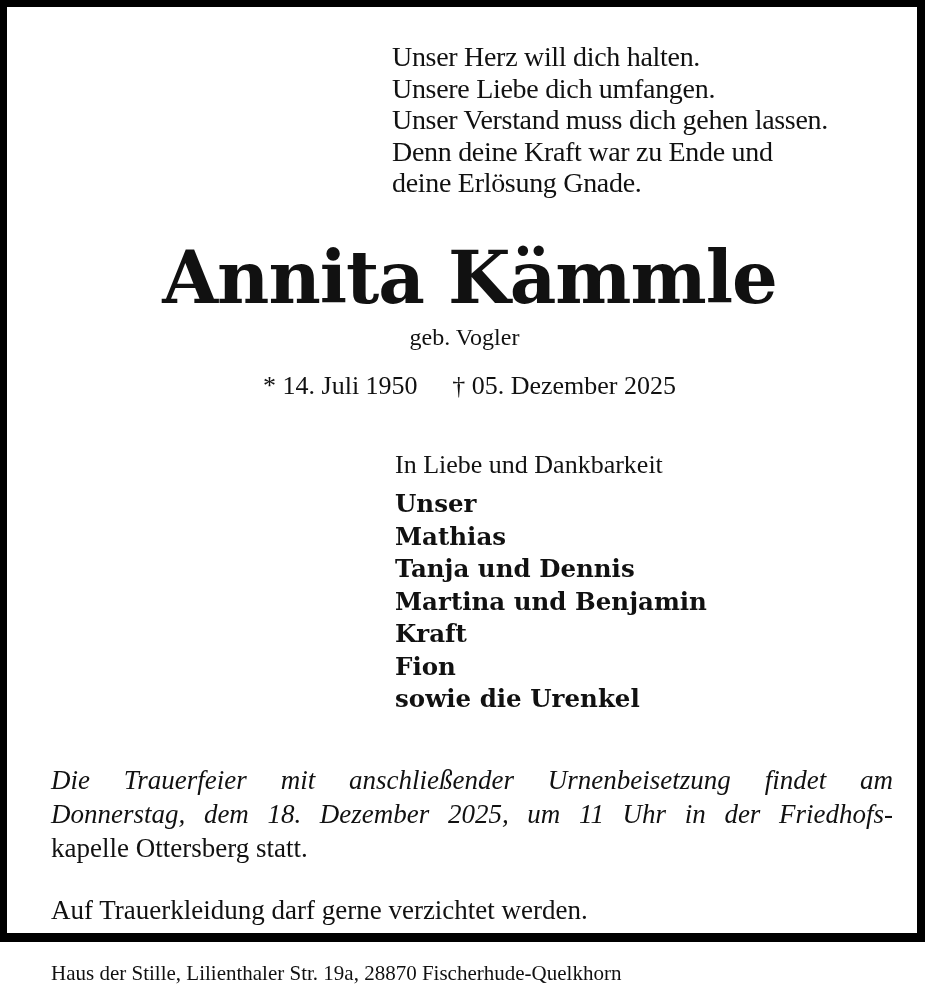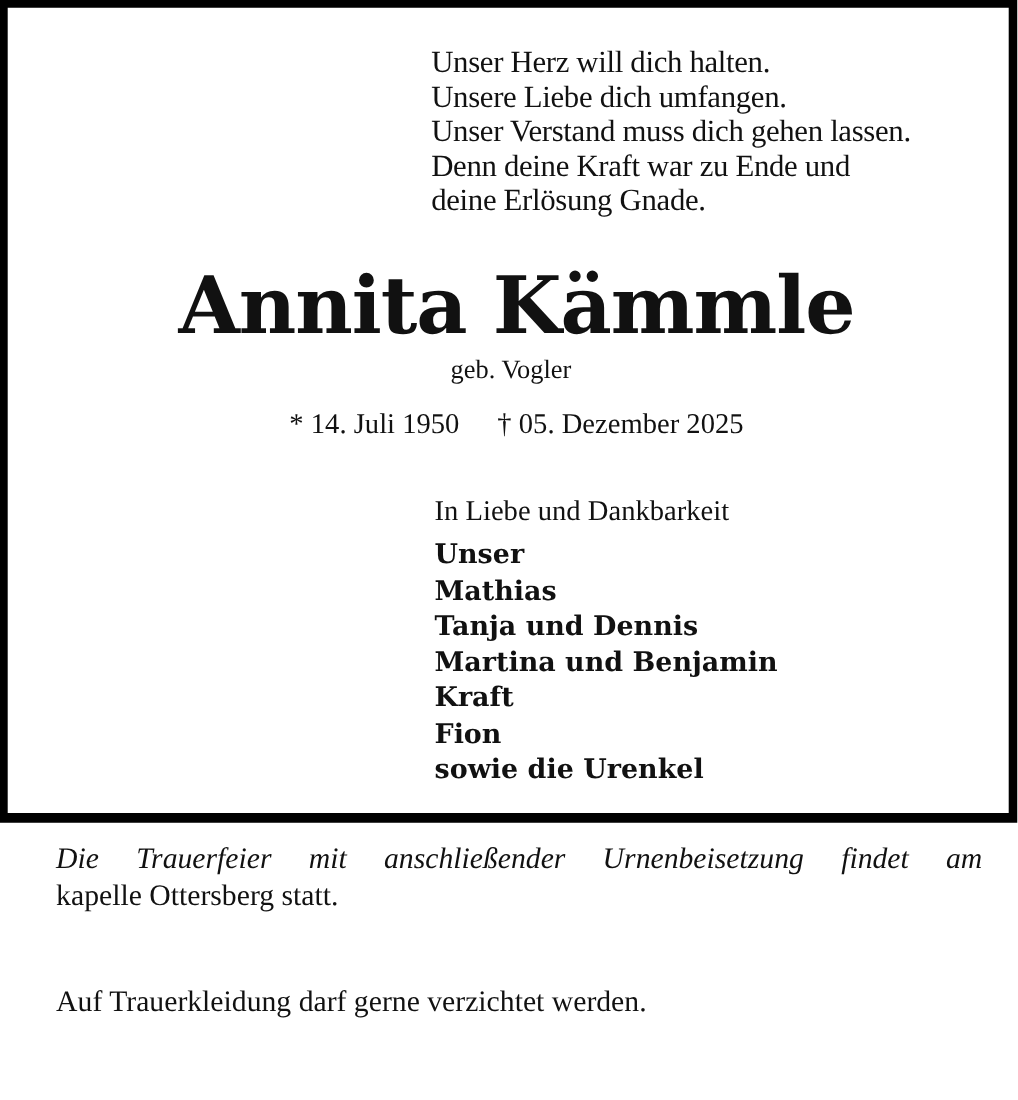--- a/index.html
+++ b/index.html
@@ -1,18 +1,18 @@
 <!DOCTYPE html>
 <html><head>
 <meta charset="utf-8">
 <style>
   html, body { margin: 0; padding: 0; background: #fff; }
   body { width: 925px; height: 1000px; position: relative; overflow: hidden; }
   .frame {
-    position: absolute; left: 0; top: 0; width: 925px; height: 748px;
+    position: absolute; left: 0; top: 0; width: 925px; height: 942px;
     box-sizing: border-box; border: 7px solid #000; border-bottom-width: 9px; border-right-width: 8px;
     background: #fff;
   }
   .serif { font-family: "DejaVu Serif", "Liberation Serif", serif; color: #111; }
   .cond { font-family: "Liberation Serif", "DejaVu Serif", serif; color: #111; }
   .poem {
     position: absolute; left: 385px; top: 34px;
     font-size: 28px; line-height: 31.5px; letter-spacing: -0.3px;
   }
   .poem div { white-space: nowrap; }
@@ -78,19 +78,21 @@
     <div>Mathias</div>
     <div>Tanja und Dennis</div>
     <div>Martina und Benjamin</div>
     <div>Kraft</div>
     <div>Fion</div>
     <div>sowie die Urenkel</div>
   </div>
 
   <div class="service cond">
     <div class="l1">Die Trauerfeier mit anschließender Urnenbeisetzung findet am</div>
+    <div class="l1">Donnerstag, dem 18. Dezember 2025, um 11 Uhr in der Friedhofs-</div>
     <div>kapelle Ottersberg statt.</div>
   </div>
 
   <div class="dress cond">Auf Trauerkleidung darf gerne verzichtet werden.</div>
 
+  <div class="address cond">Haus der Stille, Lilienthaler Str. 19a, 28870 Fischerhude-Quelkhorn</div>
 
 </div>
 
 </body></html>

